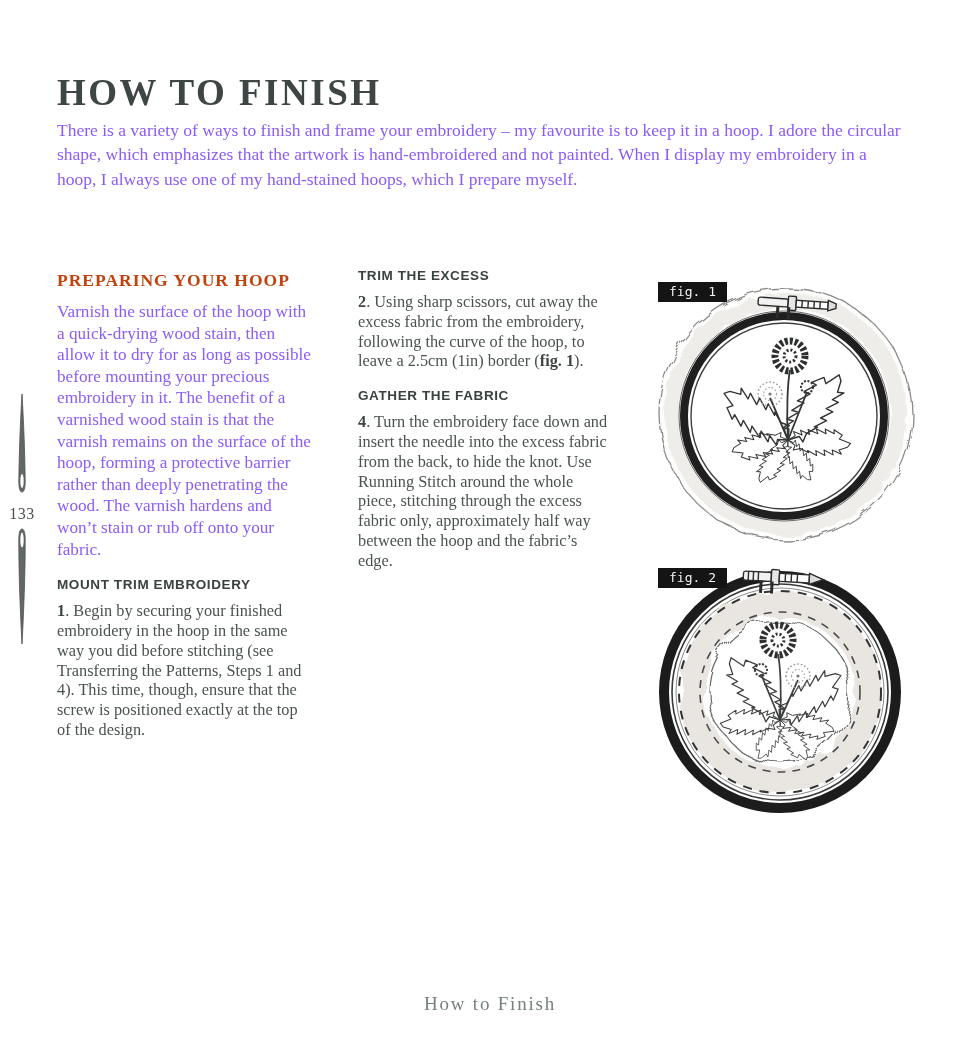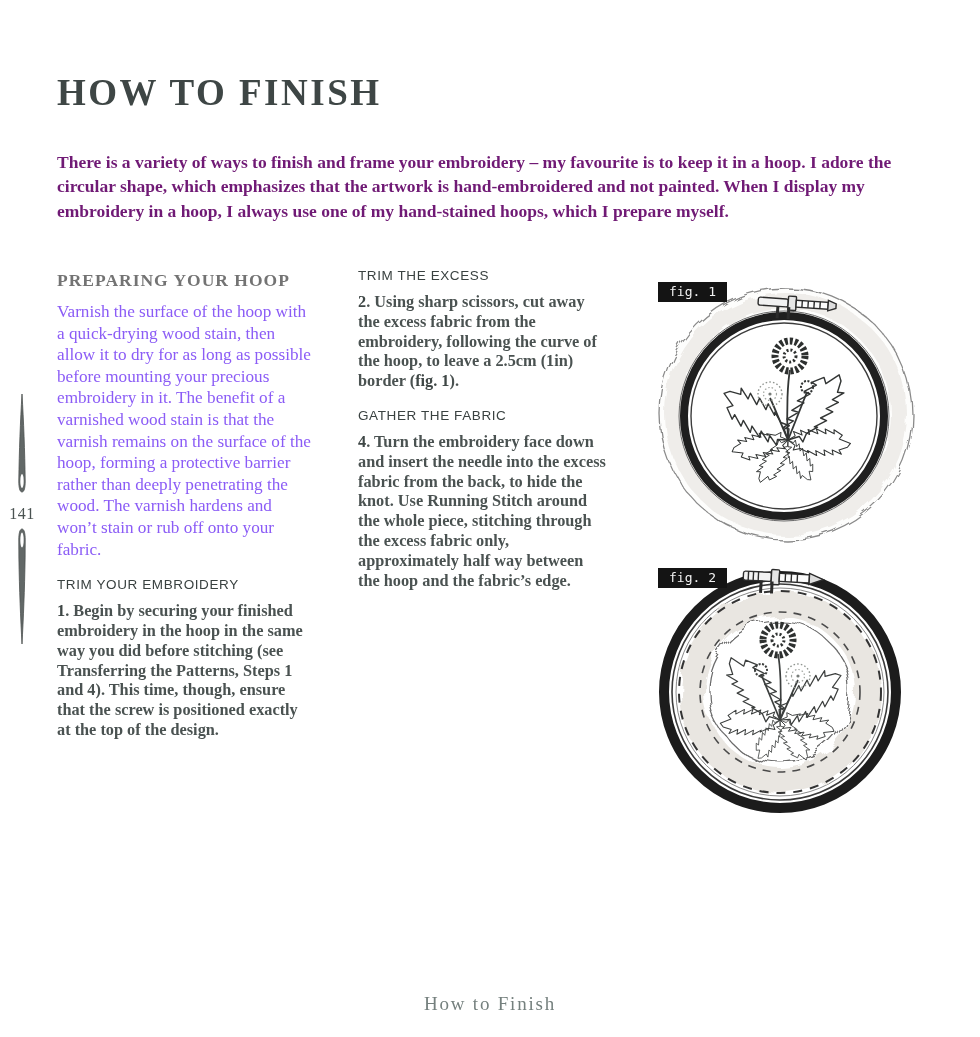--- a/index.html
+++ b/index.html
@@ -7,37 +7,37 @@
   .page {
     position:relative; width:980px; height:1037px; background:#ffffff;
     font-family:"Liberation Serif", serif; color:#4a5251; overflow:hidden;padding-left:46px;
   }
   .title {
     position:absolute; left:57px; top:74px;
     font-family:"Liberation Serif", serif; font-weight:bold;
     font-size:37px; line-height:1; letter-spacing:2.5px; color:#3e4645;
   }
   .intro {
-    position:absolute; left:57px; top:150px; width:845px;
-    font-size:17.5px; line-height:24.3px; font-weight:bold; color:#701a75;
+    position:absolute; left:57px; top:118px; width:845px;
+    font-size:17.5px; line-height:24.3px; font-weight:normal; color:#8b5cf6;
   }
   .col { position:absolute; }
   .col-left { left:57px; top:270px; width:258px; }
   .col-mid  { left:358px; top:268px; width:250px; }
   .serif-head {
     font-family:"Liberation Serif", serif; font-weight:bold;
-    font-size:17.5px; letter-spacing:1px; color:#737373; margin-bottom:10px;
+    font-size:17.5px; letter-spacing:1px; color:#c2410c; margin-bottom:10px;
   }
   .sans-head {
-    font-family:"Liberation Sans", sans-serif; font-weight:normal;
+    font-family:"Liberation Sans", sans-serif; font-weight:bold;
     font-size:13.5px; letter-spacing:0.6px; color:#3a4241;
     margin-top:17px; margin-bottom:9px;
   }
   .body-lg { font-size:17.2px; line-height:21.6px; color:#8b5cf6; }
-  .body-sm { font-size:16.3px; line-height:19.8px; color:#4a5251; margin-bottom:15px;font-weight:bold; }
+  .body-sm { font-size:16.3px; line-height:19.8px; color:#4a5251; margin-bottom:15px; }
   .body-sm b, .body-lg b { color:#3f4746; }
   .margin-left { position:absolute; left:0; top:0; }
   .pagenum {
     position:absolute; left:0px; top:505px; width:44px; text-align:center;
     font-size:16px; color:#4a5251; letter-spacing:0.5px;
   }
   .needle-top { position:absolute; left:12px; top:393px; }
   .needle-bot { position:absolute; left:12px; top:528px; }
   .figure { position:absolute; }
   .fig1 { left:655px; top:276px; width:268px; height:280px; }
@@ -61,31 +61,31 @@
 
   <h1 class="title">HOW TO FINISH</h1>
 
   <p class="intro">There is a variety of ways to finish and frame your embroidery – my favourite is to keep it in a hoop. I adore the circular shape, which emphasizes that the artwork is hand-embroidered and not painted. When I display my embroidery in a hoop, I always use one of my hand-stained hoops, which I prepare myself.</p>
 
   <aside class="margin-left">
     <svg class="needle-top" width="20" height="110" viewBox="0 0 20 110">
       <path d="M10 1 C8.4 28 7.2 58 6.8 88 C6.8 94 7.6 99 10 99 C12.4 99 13.2 94 13.2 88 C12.8 58 11.6 28 10 1 Z" fill="#626867" stroke="#4c5251" stroke-width="0.8"></path>
       <ellipse cx="10" cy="88" rx="1.7" ry="7" fill="#ffffff"></ellipse>
     </svg>
-    <div class="pagenum">141</div>
+    <div class="pagenum">133</div>
     <svg class="needle-bot" width="20" height="118" viewBox="0 0 20 118">
       <path d="M10 1 C7.6 1 6.8 6 6.8 12 L6.9 30 C7.4 62 8.6 90 10 116 C11.4 90 12.6 62 13.1 30 L13.2 12 C13.2 6 12.4 1 10 1 Z" fill="#626867" stroke="#4c5251" stroke-width="0.8"></path>
       <ellipse cx="10" cy="12" rx="1.7" ry="7.5" fill="#ffffff"></ellipse>
     </svg>
   </aside>
 
   <section class="col col-left">
     <h2 class="serif-head">PREPARING YOUR HOOP</h2>
     <p class="body-lg">Varnish the surface of the hoop with a quick-drying wood stain, then allow it to dry for as long as possible before mounting your precious embroidery in it. The benefit of a varnished wood stain is that the varnish remains on the surface of the hoop, forming a protective barrier rather than deeply penetrating the wood. The varnish hardens and won’t stain or rub off onto your fabric.</p>
-    <h3 class="sans-head">TRIM YOUR EMBROIDERY</h3>
+    <h3 class="sans-head">MOUNT TRIM EMBROIDERY</h3>
     <p class="body-sm"><b>1</b><span>. Begin by securing your finished embroidery in the hoop in the same way you did before stitching (see Transferring the Patterns, Steps 1 and 4). This time, though, ensure that the screw is positioned exactly at the top of the design.</span></p>
   </section>
 
   <section class="col col-mid">
     <h3 class="sans-head" style="margin-top:0;">TRIM THE EXCESS</h3>
     <p class="body-sm"><b>2</b><span>. Using sharp scissors, cut away the excess fabric from the embroidery, following the curve of the hoop, to leave a 2.5cm (1in) border (</span><b>fig. 1</b><span>).</span></p>
     <h3 class="sans-head">GATHER THE FABRIC</h3>
     <p class="body-sm"><b>4</b><span>. Turn the embroidery face down and insert the needle into the excess fabric from the back, to hide the knot. Use Running Stitch around the whole piece, stitching through the excess fabric only, approximately half way between the hoop and the fabric’s edge.</span></p>
   </section>
 

